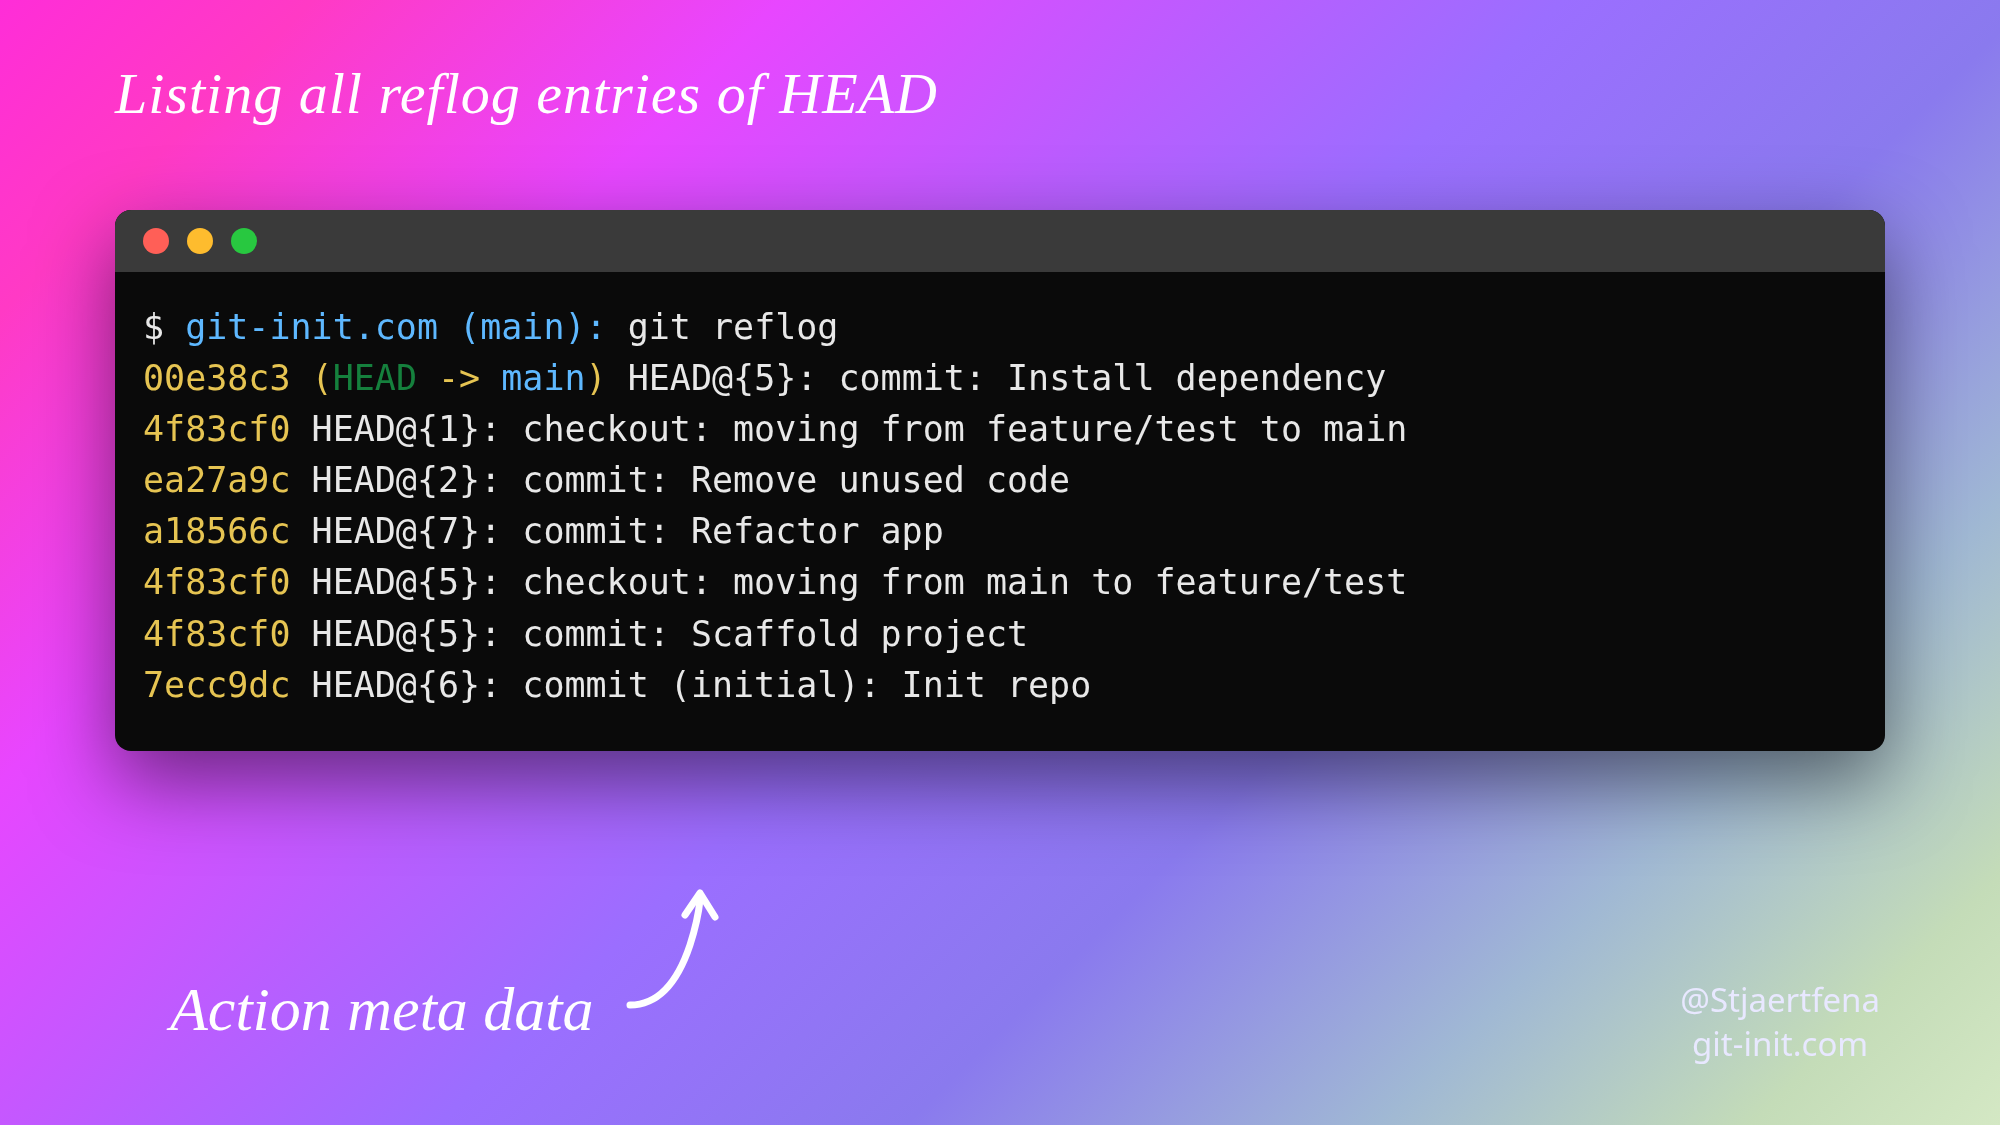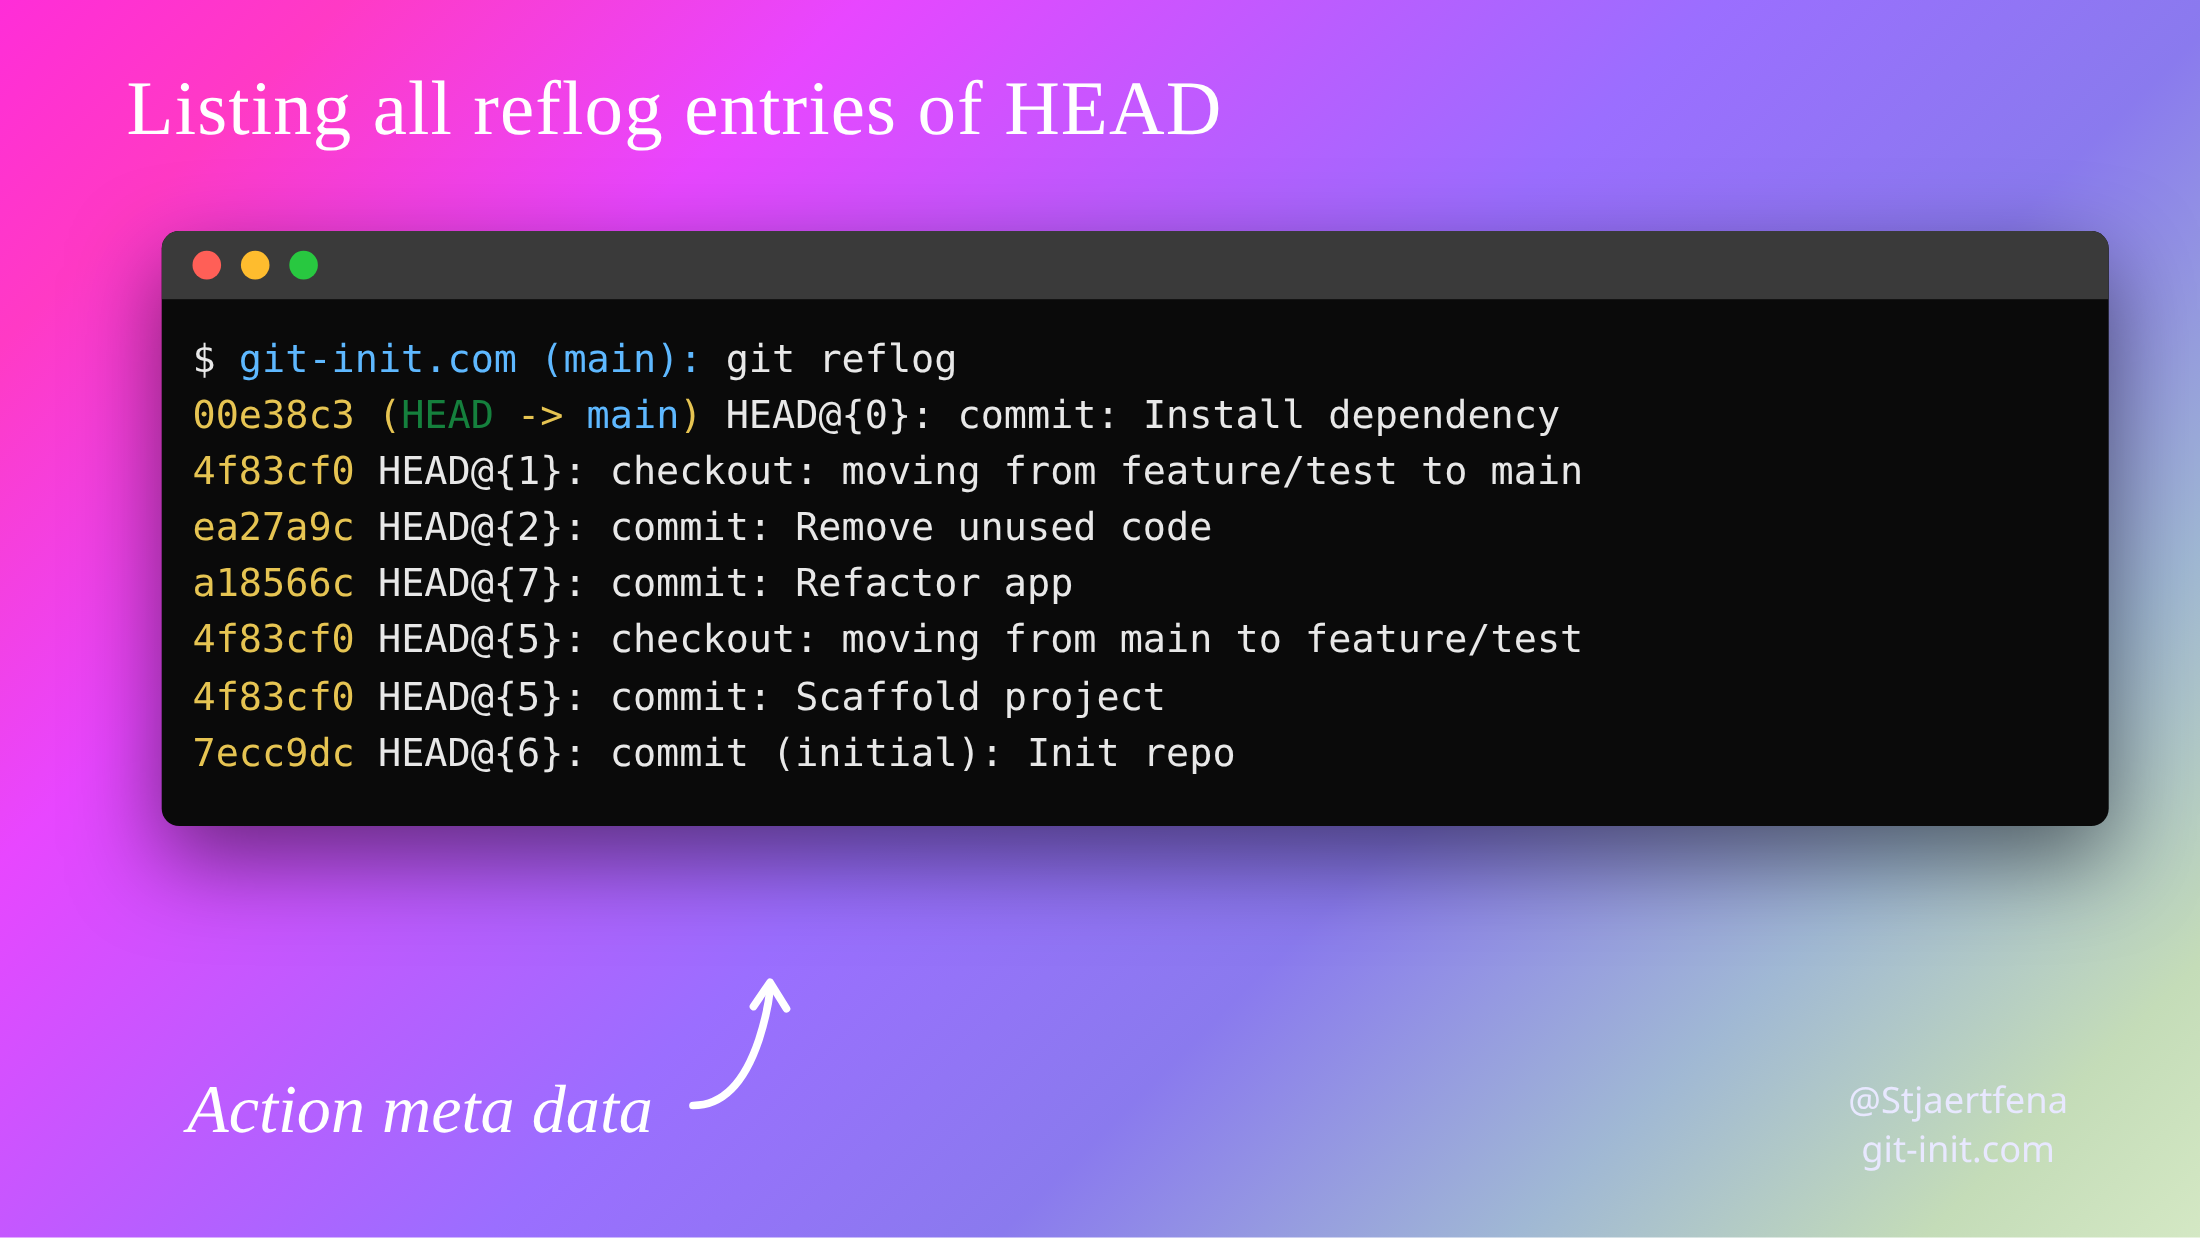--- a/index.html
+++ b/index.html
@@ -20,36 +20,36 @@
     font-family: system-ui, -apple-system, sans-serif;
     position: relative;
     overflow: hidden;
   }
   
   .title {
     position: absolute;
     top: 60px;
     left: 115px;
     font-family: "Brush Script MT", cursive;
-    font-size: 70px;
+    font-size: 58px;
     color: #ffffff;
+    font-style: italic;
     font-weight: 500;
     letter-spacing: 1px;
   }
   
   .terminal {
     position: absolute;
     top: 210px;
     left: 115px;
     width: 1770px;
     background: #0a0a0a;
     border-radius: 16px;
     box-shadow: 0 30px 80px rgba(0,0,0,0.5);
     overflow: hidden;
-    margin-left: 32px;
   }
   
   .titlebar {
     background: #3a3a3a;
     height: 62px;
     display: flex;
     align-items: center;
     padding-left: 28px;
     gap: 18px;
   }
@@ -129,21 +129,21 @@
     <div class="dot dot-green"></div>
   </div>
   <div class="terminal-body">
     <span class="line">
       <span class="prompt-dollar">$</span>
       <span> </span><span class="prompt-host">git-init.com</span>
       <span> </span><span class="prompt-branch">(</span><span class="prompt-branch">main</span><span class="prompt-branch">)</span><span class="prompt-branch">:</span>
       <span> </span><span class="cmd">git reflog</span>
     </span>
     <div id="reflog-lines">
-        <span class="line"><span class="hash">00e38c3</span> <span class="paren">(</span><span class="head">HEAD</span><span class="arrow"> -&gt; </span><span class="branch-main">main</span><span class="paren">)</span><span class="rest"> HEAD@{0}: commit: Install dependency</span></span>
+        <span class="line"><span class="hash">00e38c3</span> <span class="paren">(</span><span class="head">HEAD</span><span class="arrow"> -&gt; </span><span class="branch-main">main</span><span class="paren">)</span><span class="rest"> HEAD@{5}: commit: Install dependency</span></span>
         <span class="line"><span class="hash">4f83cf0</span><span class="rest"> HEAD@{1}: checkout: moving from feature/test to main</span></span>
         <span class="line"><span class="hash">ea27a9c</span><span class="rest"> HEAD@{2}: commit: Remove unused code</span></span>
         <span class="line"><span class="hash">a18566c</span><span class="rest"> HEAD@{7}: commit: Refactor app</span></span>
         <span class="line"><span class="hash">4f83cf0</span><span class="rest"> HEAD@{5}: checkout: moving from main to feature/test</span></span>
         <span class="line"><span class="hash">4f83cf0</span><span class="rest"> HEAD@{5}: commit: Scaffold project</span></span>
         <span class="line"><span class="hash">7ecc9dc</span><span class="rest"> HEAD@{6}: commit (initial): Init repo</span></span>
       </div>
   </div>
 </div>
 

